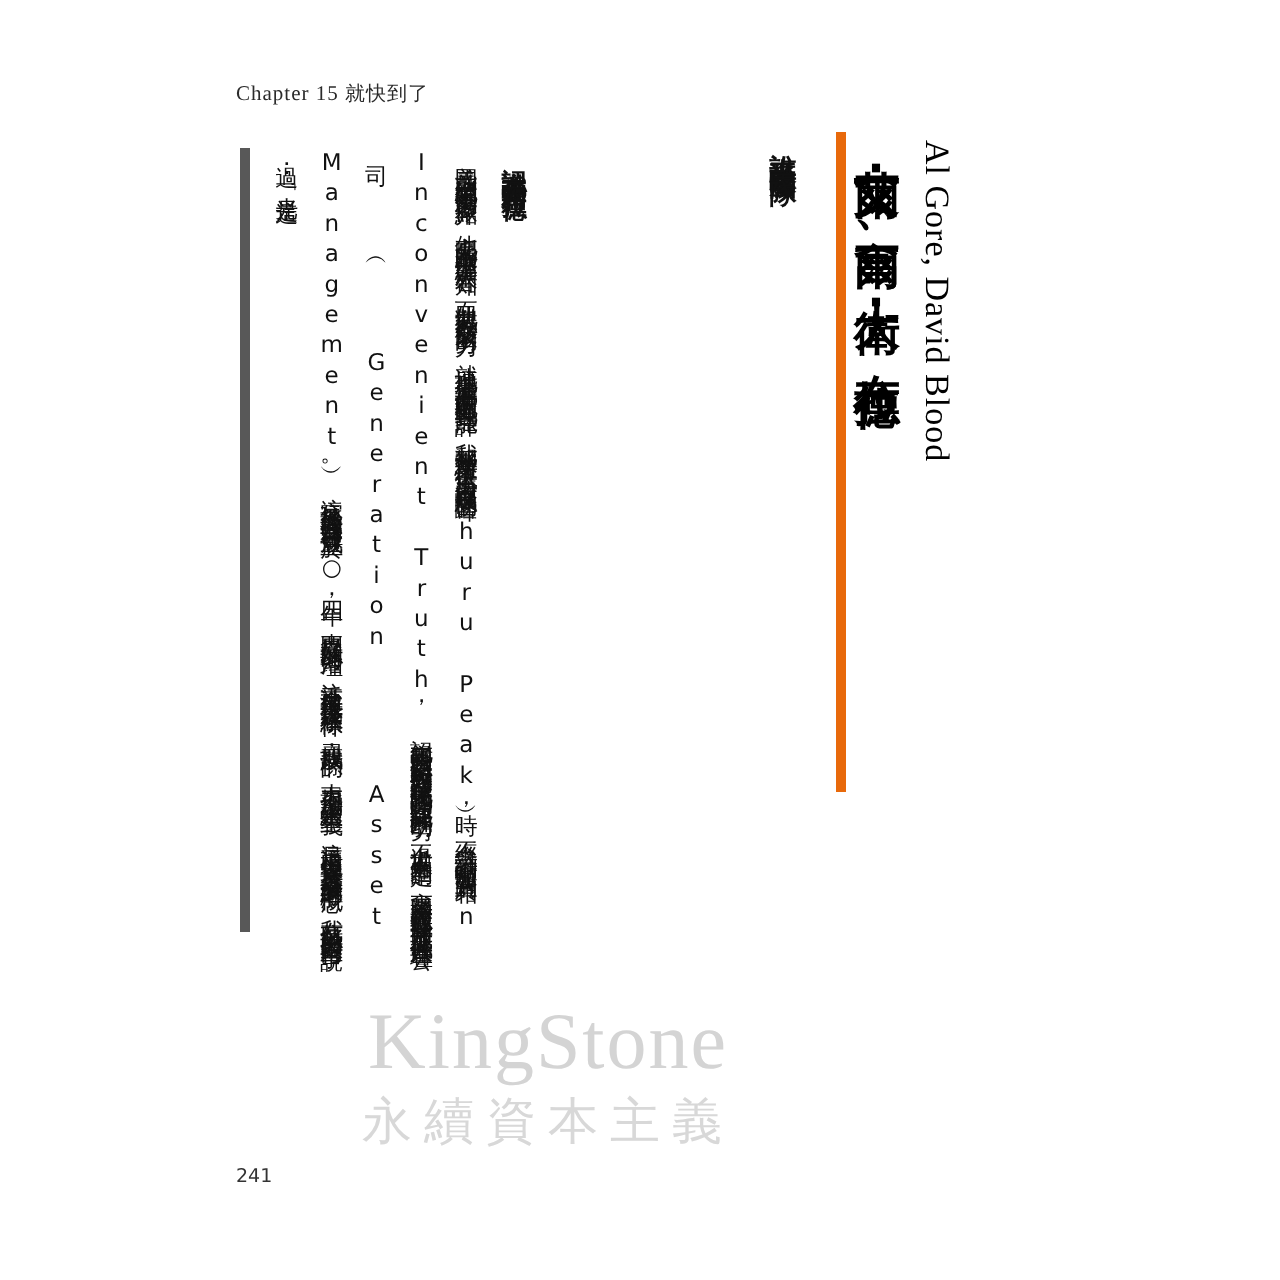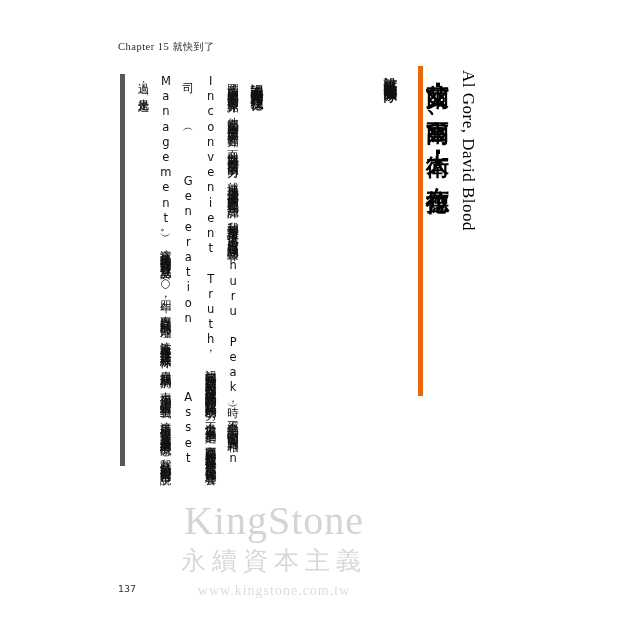--- a/index.html
+++ b/index.html
@@ -193,21 +193,21 @@
 </head>
 <body>
 
 <div class="page">
 
   <div class="header">
     <span class="chap-label">Chapter 15</span>
     <span class="chap-title">就快到了</span>
   </div>
 
-  <div class="page-number">137</div>
+  <div class="page-number">241</div>
 
   <div class="body-area">
 
     <div class="title-block">
       <div class="kicker">誰來談致勝團隊</div>
       <div class="orange-rule"></div>
       <div class="big-title">艾爾‧高爾、大衛‧布拉德</div>
       <div class="title-en">Al Gore, David Blood</div>
     </div>
 
@@ -216,16 +216,15 @@
       <div class="para">美國前副總統高爾不需多做介紹，他亮眼的政治生涯已經眾人皆知，而他對氣候改變所做的努力，就連地球上最窮鄉僻壤的地區也耳熟能詳。我和鬱事艾洛伊快抵達吉力山最高峰烏胡魯峰（Uhuru Peak）時，不經意討論到《不願面對的真相》（An Inconvenient Truth，記錄高爾四處以幻燈片喚起人們對全球暖化議題的關注）這部紀錄片的功勞。不過世人不知道的是，高爾還跟等布拉德五位夥伴共同成立了世代資產管理公司（Generation Asset Management）。這家位於倫敦的投資管理公司成立於二○○四年，專門從良好的公司治理、注重社會與環保責任等永續條件，尋找股票標的，大力提倡所謂「永續資本主義」，這是這兩位領導人支持且著墨最多的經濟概念。我有位以前的投資銀行同事說過：「光是這</div>
     </div>
 
     <div class="grey-rule"></div>
 
   </div>
 
   <div class="watermark">
     <div class="wm-main">KingStone</div>
     <div class="wm-sub">永續資本主義</div>
-    <div class="wm-url">www.kingstone.com.tw</div>
   </div>
 
 </div>
 
 </body></html>

